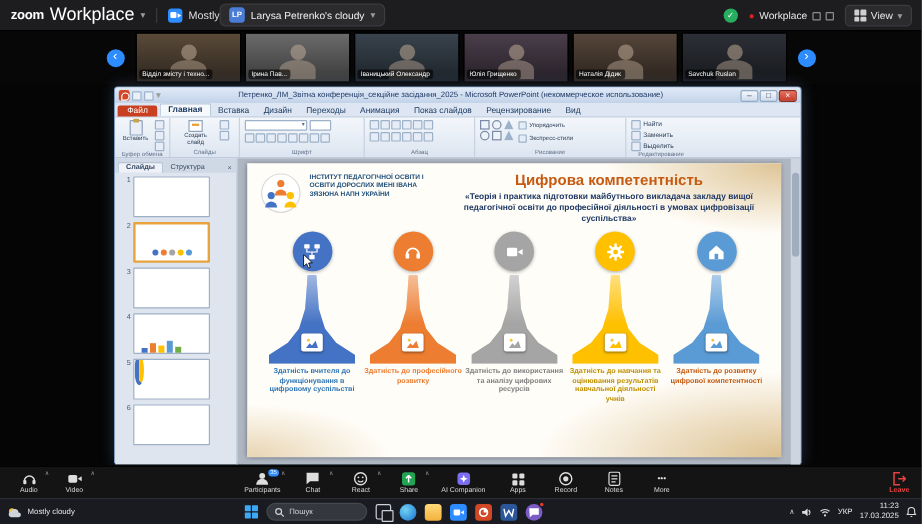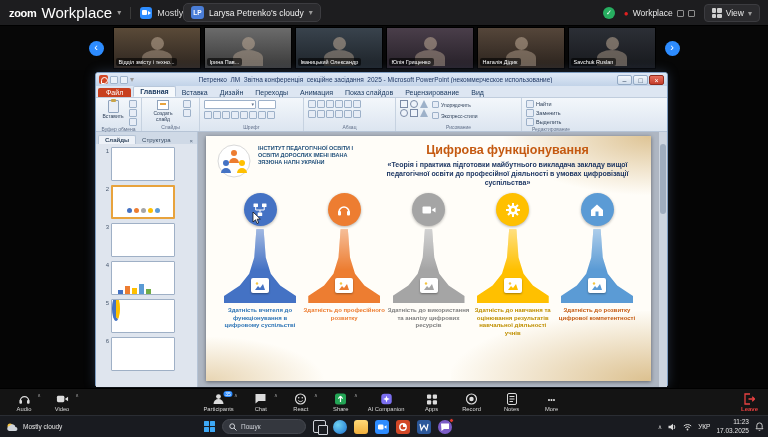--- a/index.html
+++ b/index.html
@@ -437,21 +437,21 @@
                   <circle cx="18" cy="10" r="3" fill="#ed7d31"></circle>
                     <path d="M13 20a5 5 0 0 1 10 0z" fill="#ed7d31"></path>
                   <circle cx="10" cy="20" r="3" fill="#4472c4"></circle>
                     <path d="M5 30a5 5 0 0 1 10 0z" fill="#4472c4"></path>
                   <circle cx="26" cy="20" r="3" fill="#ffc000"></circle>
                     <path d="M21 30a5 5 0 0 1 10 0z" fill="#ffc000"></path>
                 </svg>
                 <div class="inst">ІНСТИТУТ ПЕДАГОГІЧНОЇ ОСВІТИ І ОСВІТИ ДОРОСЛИХ ІМЕНІ ІВАНА ЗЯЗЮНА НАПН УКРАЇНИ</div>
               </div>
               <div class="title-block">
-                <div class="sl-title" style="color: rgb(197, 90, 17);">Цифрова функціонування</div>
+                <div class="sl-title" style="color: rgb(197, 90, 17);">Цифрова компетентність</div>
                 <div class="sl-sub" style="color: rgb(31, 56, 100);">«Теорія і практика підготовки майбутнього викладача закладу вищої педагогічної освіти до професійної діяльності в умовах цифровізації суспільства»</div>
               </div>
             </div>
 
             <div class="cols">
 
               <div class="col">
                 <div class="ccircle" style="background: rgb(68, 114, 196);">
                   <svg width="16" height="16" viewBox="0 0 16 16">
                       <g fill="#fff">

